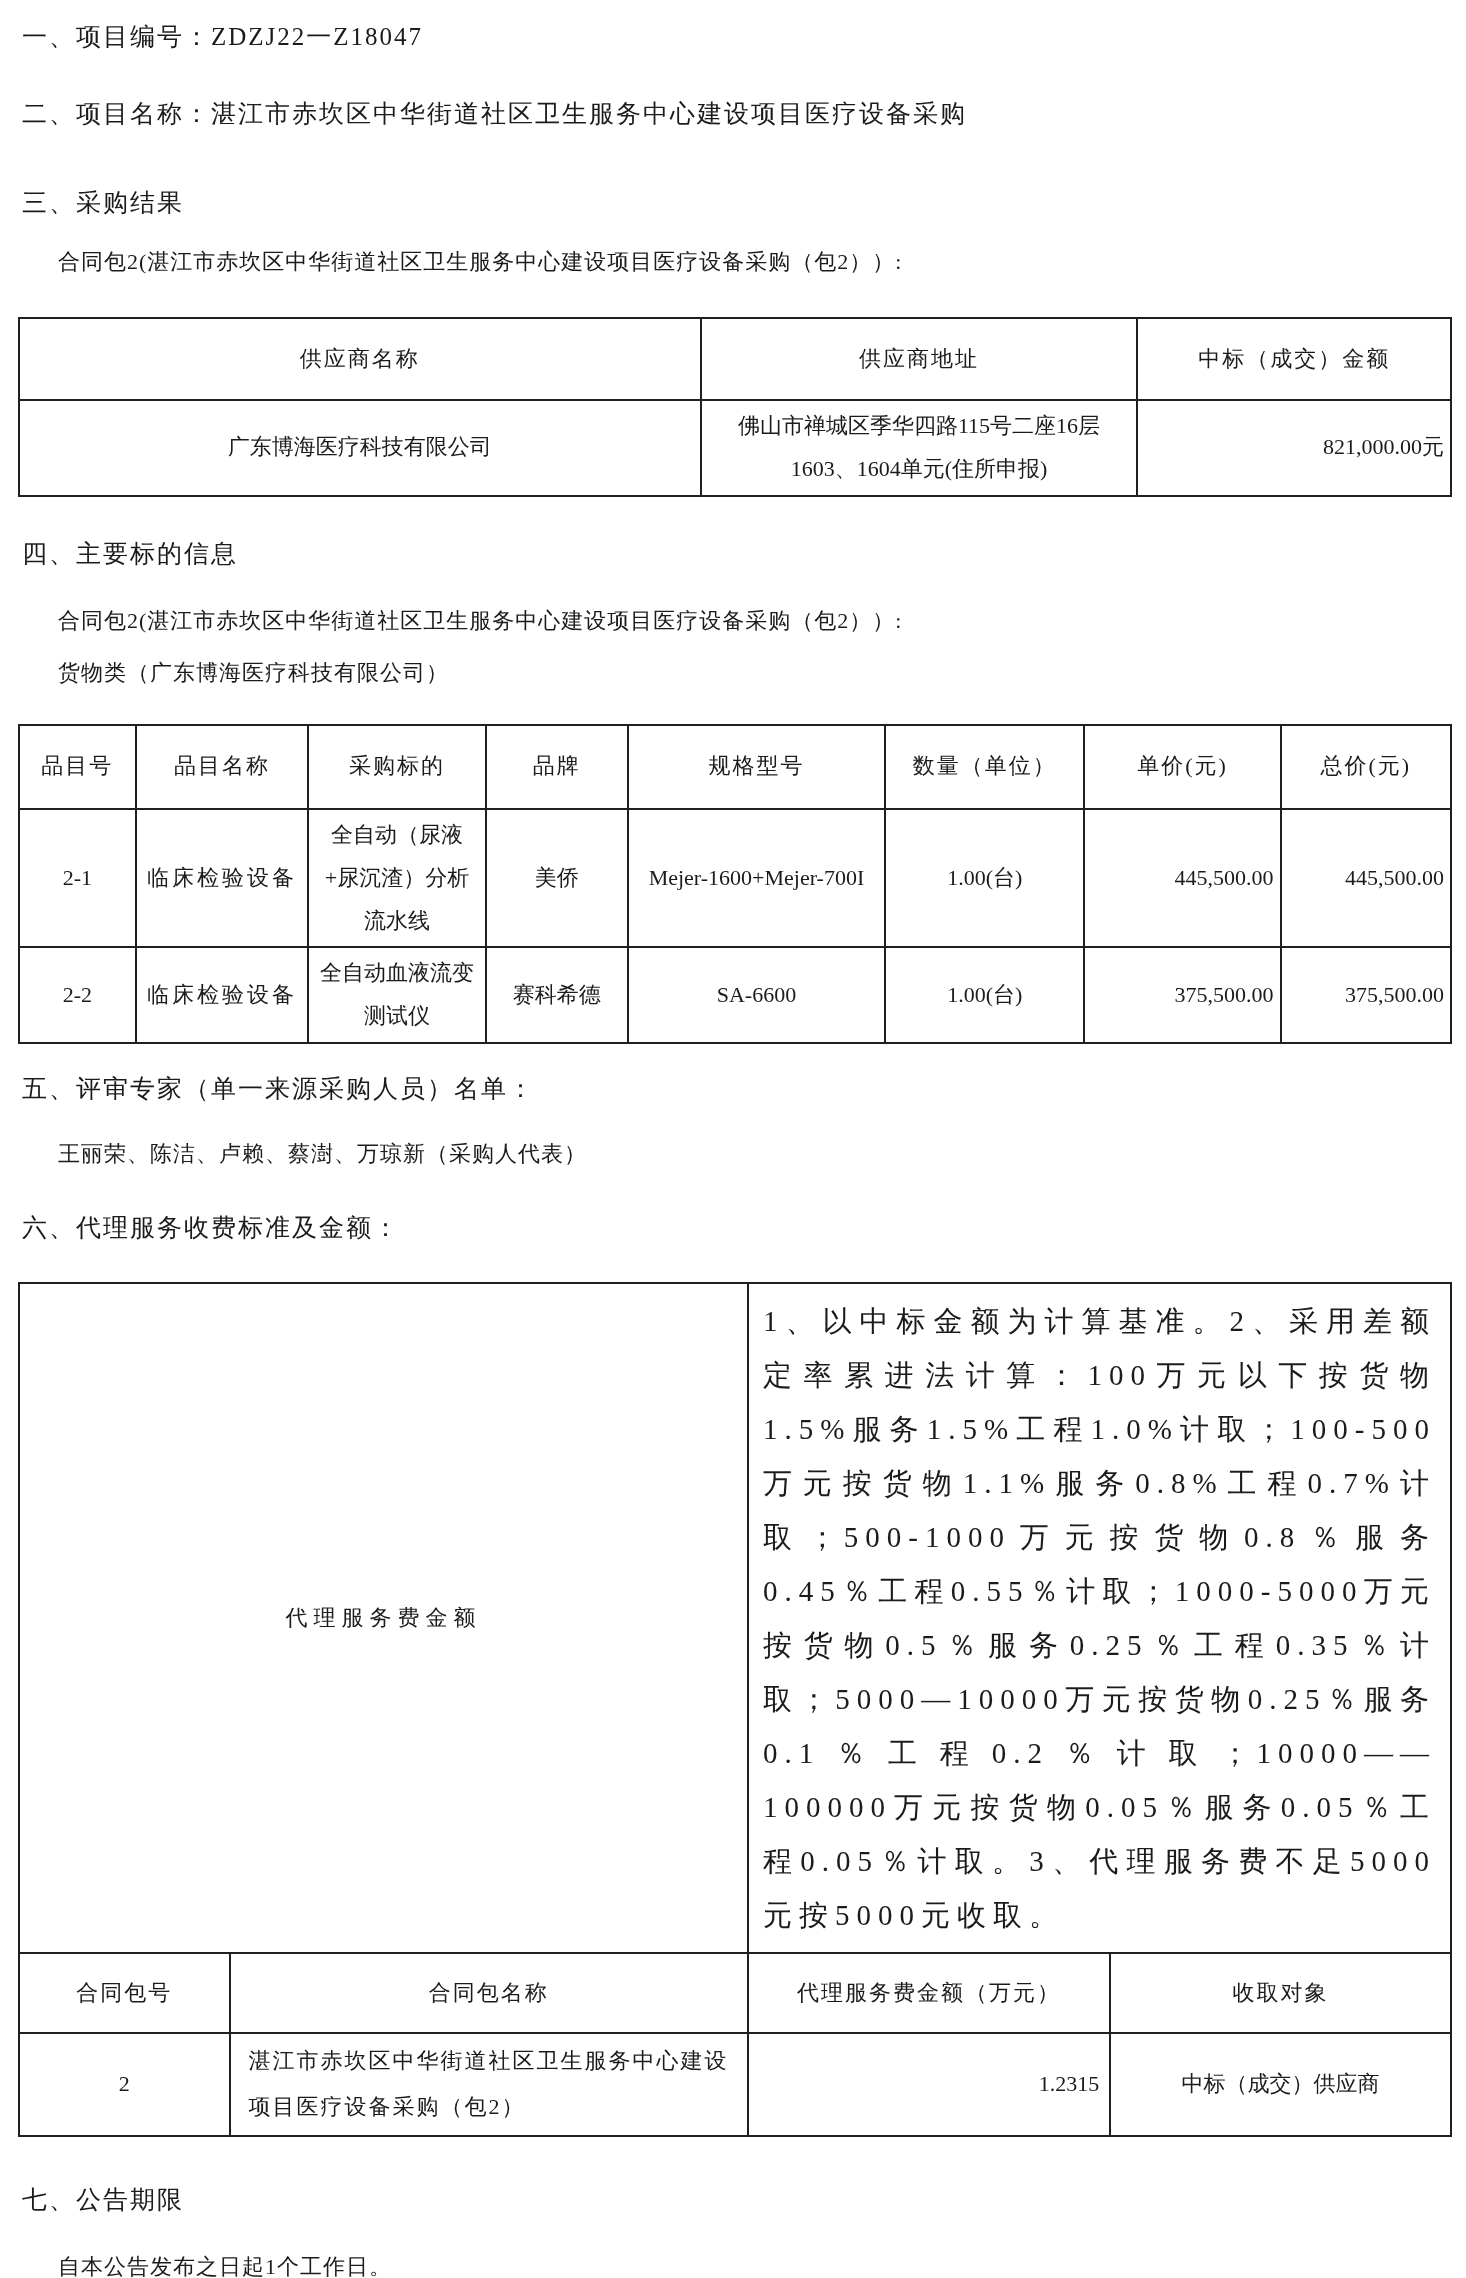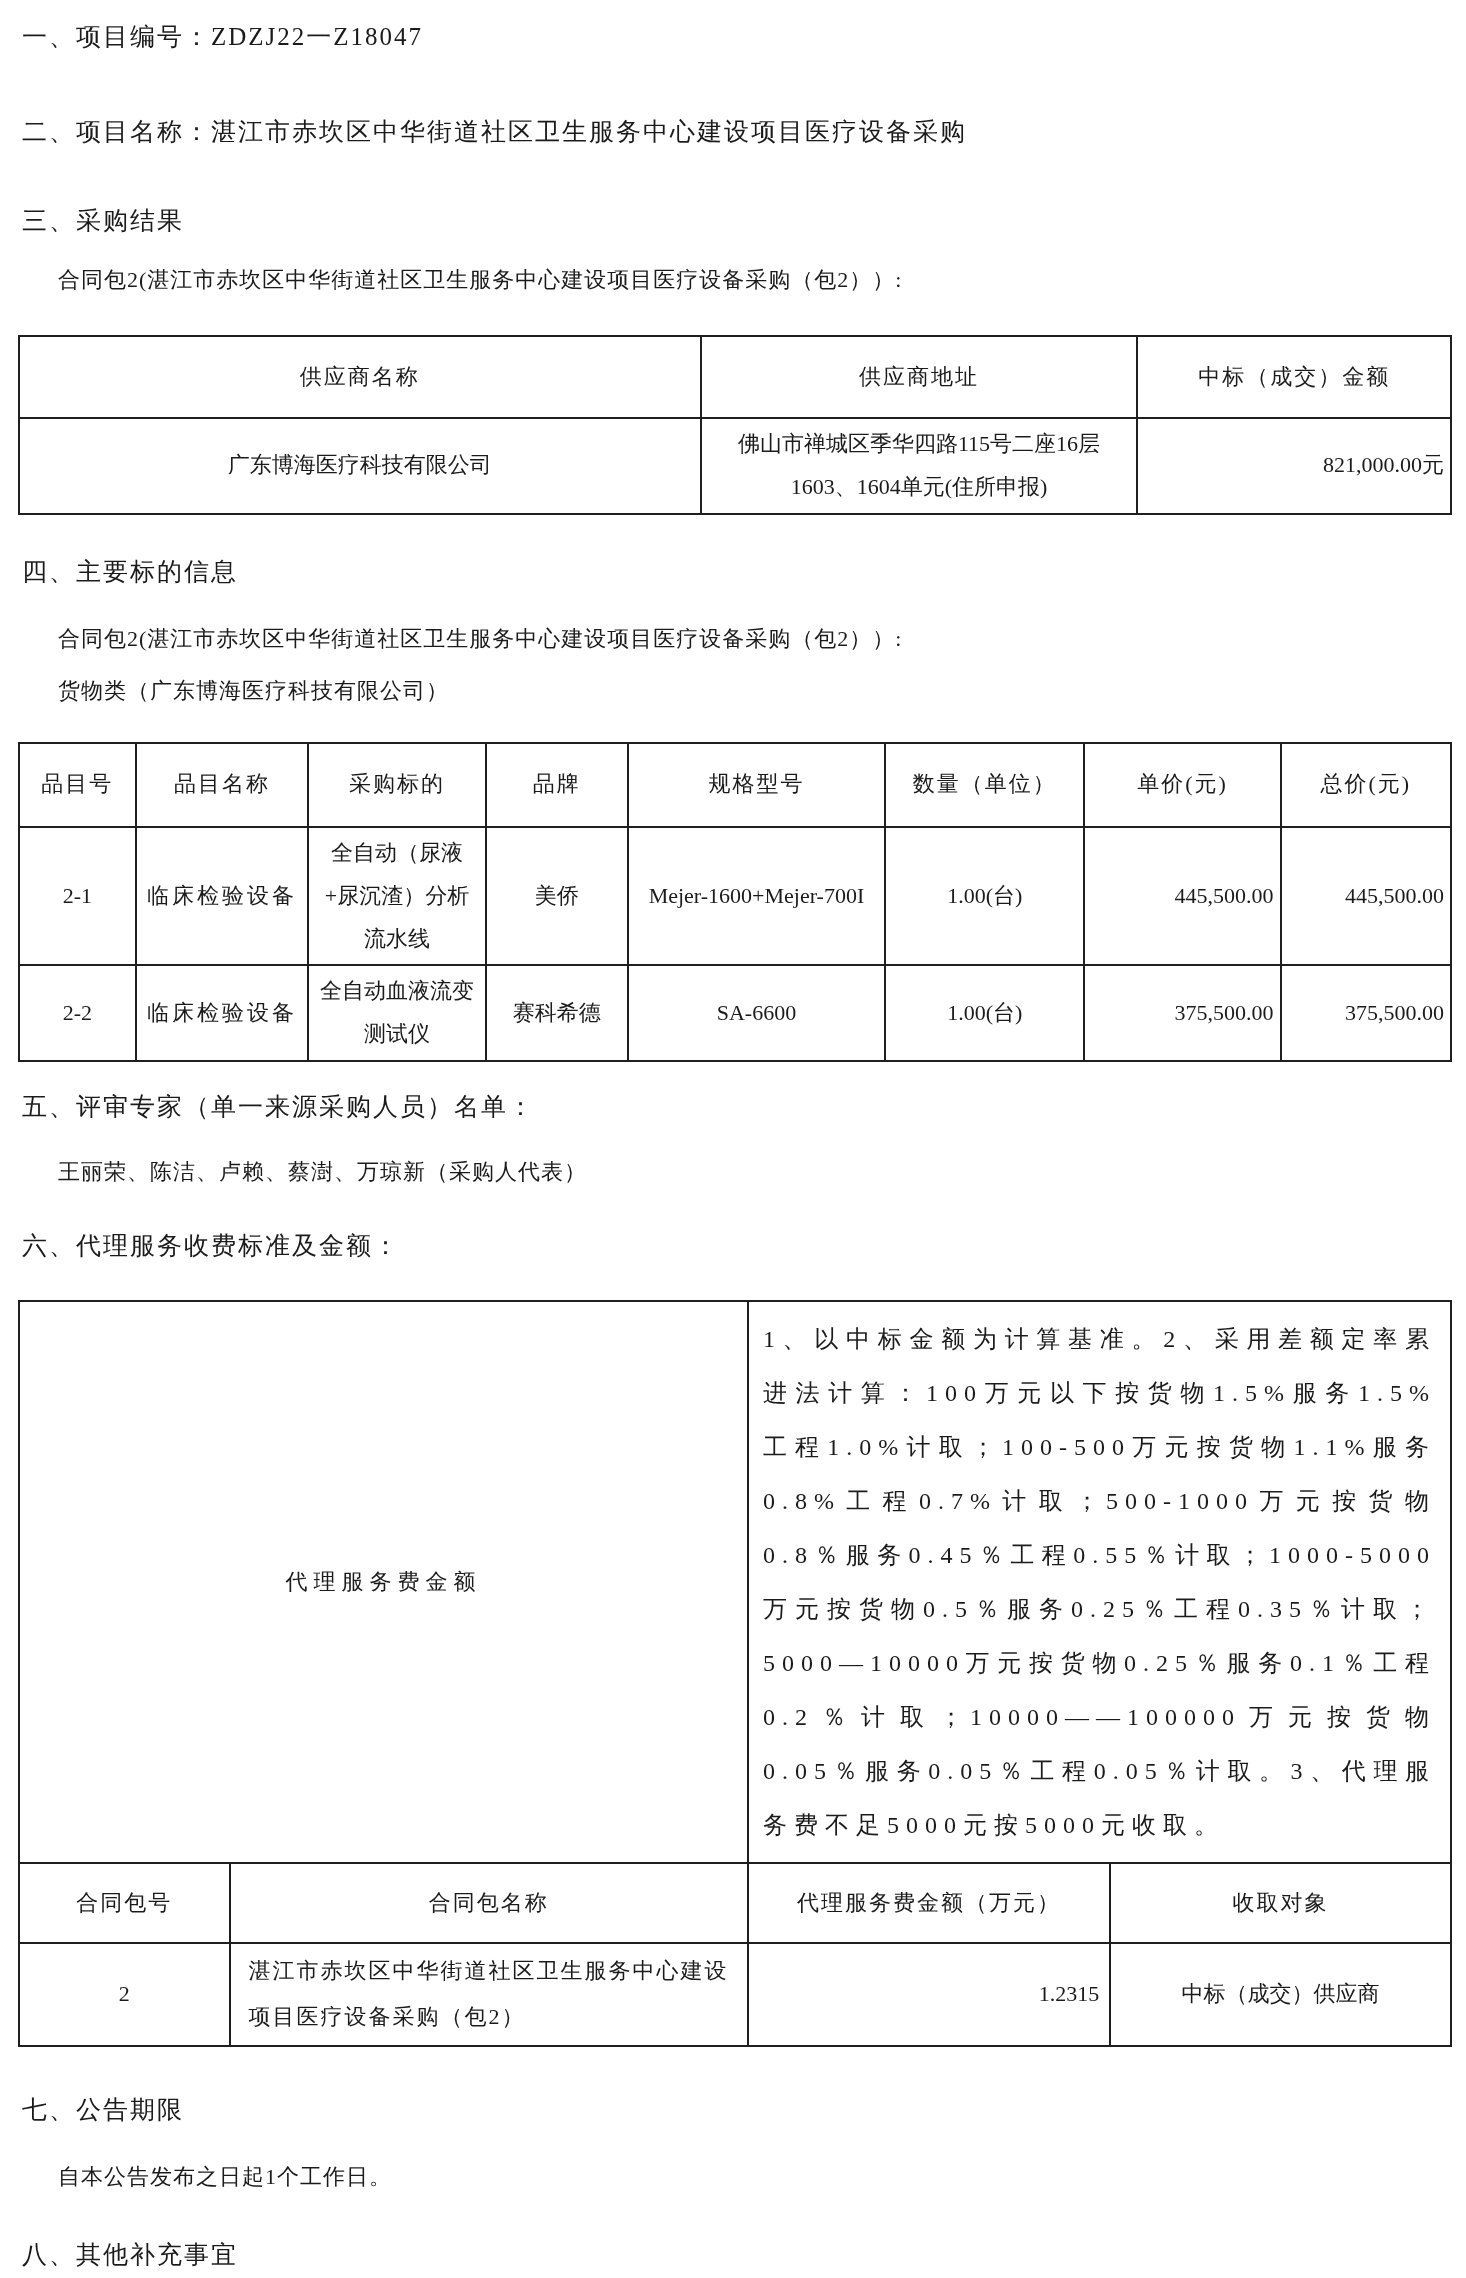--- a/index.html
+++ b/index.html
@@ -20,21 +20,21 @@
     white-space: nowrap;
   }
   .indent {
     font-size: 22px;
     letter-spacing: 1px;
     margin-left: 42px;
     white-space: nowrap;
   }
 
   .mt-s1 { margin-top: 20px; }
-  .mt-s2 { margin-top: 62px; }
+  .mt-s2 { margin-top: 44px; }
   .mt-s3 { margin-top: 56px; }
   .mt-pkg3 { margin-top: 28px; }
   .mt-t1 { margin-top: 40px; }
   .mt-s4 { margin-top: 40px; }
   .mt-pkg4 { margin-top: 36px; }
   .mt-cat4 { margin-top: 22px; }
   .mt-t2 { margin-top: 36px; }
   .mt-s5 { margin-top: 28px; }
   .mt-names { margin-top: 34px; }
   .mt-s6 { margin-top: 42px; }
@@ -89,21 +89,21 @@
   .t3 col.c3 { width: 25.3%; }
   .t3 col.c4 { width: 23.8%; }
   .t3 .bigrow { height: 546px; }
   .t3 .hrow { height: 80px; }
   .t3 .drow { height: 92px; }
   .t3 .standard-label { letter-spacing: 6px; }
   .t3 .standard-text {
     text-align: justify;
     text-justify: inter-character;
     letter-spacing: 7px;
-    font-size: 24px;
+    font-size: 29px;
     line-height: 54px;
     padding: 10px 14px;
     vertical-align: middle;
   }
   .t3 .pkg-name {
     text-align: left;
     padding-left: 18px;
     line-height: 2.1;
     letter-spacing: 2px;
     border-radius: 18px;

